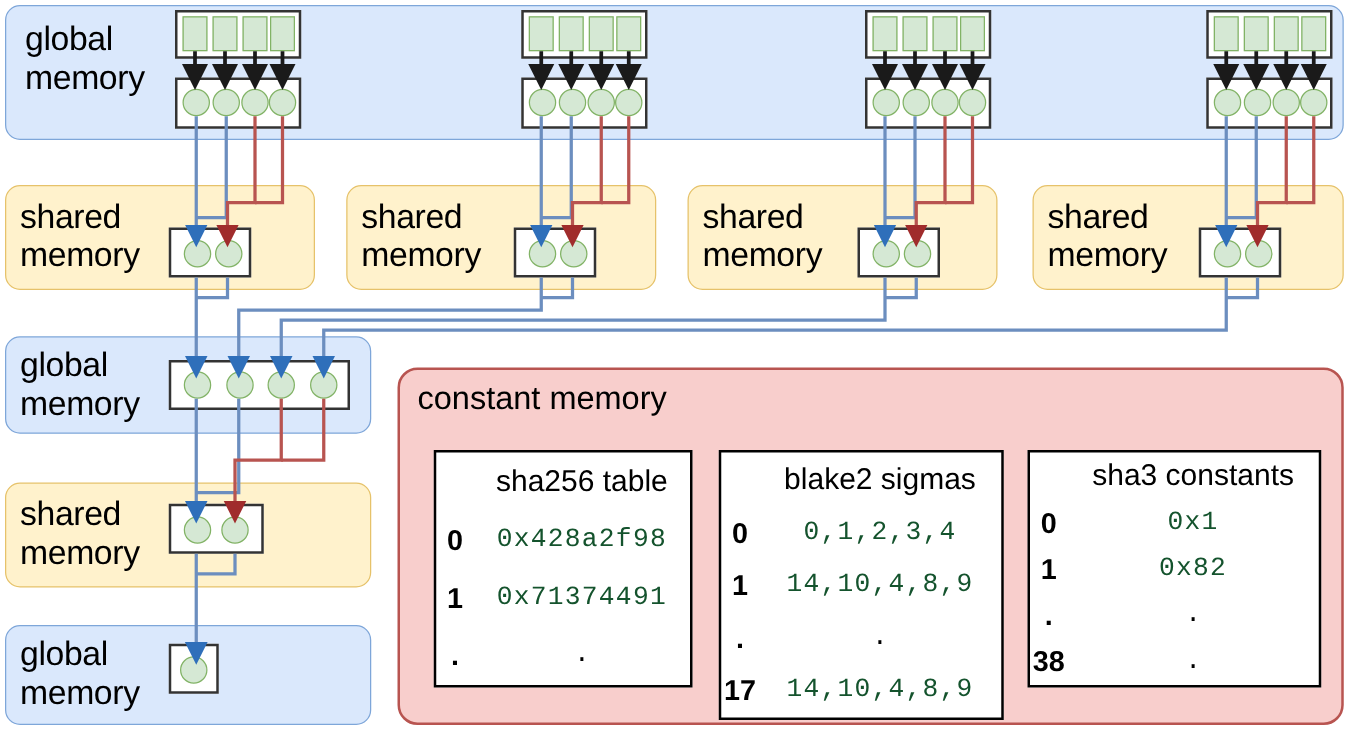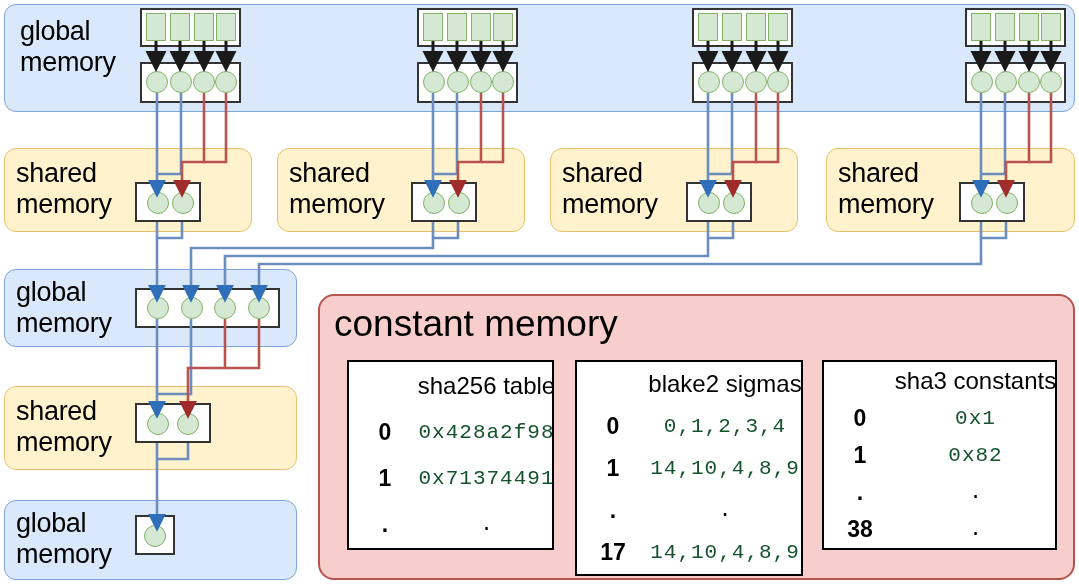--- a/index.html
+++ b/index.html
@@ -7,38 +7,38 @@
        font-family:"Liberation Sans",sans-serif;}
   .stage{position:absolute;left:0;top:0;width:1079px;height:584px;}
 
   
   .panel{position:absolute;box-sizing:border-box;border-radius:12px;}
   .panel-global{background:#dae8fc;border:1px solid #7ea6d9;}
   .panel-shared{background:#fff2cc;border:1px solid #e6c26a;}
   .panel-const{background:#f8cecc;border:2px solid #b85450;border-radius:16px;}
   .panel-label{position:absolute;color:#000;font-size:27px;line-height:31px;
                letter-spacing:-0.3px;white-space:pre-line;}
-  .const-title{position:absolute;left:22px;top:10px;font-size:37px;color:#000;}
+  .const-title{position:absolute;left:22px;top:10px;font-size:26px;color:#000;}
 
   
   .memrow{position:absolute;box-sizing:border-box;background:#ffffff;
           border:2.5px solid #333;}
   .sq{position:absolute;box-sizing:border-box;background:#d5e8d4;
       border:1.5px solid #82b366;}
   .circ{position:absolute;box-sizing:border-box;background:#d5e8d4;
         border:1.5px solid #82b366;border-radius:50%;}
 
   
   svg.wires{position:absolute;left:0;top:0;width:1079px;height:584px;
             overflow:visible;pointer-events:none;}
 
   
   .ctable{position:absolute;box-sizing:border-box;border:2px solid #000;
           background:#fff;border-collapse:collapse;}
-  .ctable table{border-collapse:collapse;width:100%;height:100%;margin-left:21px;}
+  .ctable table{border-collapse:collapse;width:100%;height:100%;}
   .ctable td,.ctable th{border:0;padding:0;}
   .idx{width:30px;text-align:center;font-weight:bold;font-size:23px;
        color:#000;font-family:"Liberation Sans",sans-serif;
        border-right:2px solid #000;}
   .hdr{font-size:24px;font-weight:normal;text-align:center;color:#000;
        border-bottom:2px solid #000;font-family:"Liberation Sans",sans-serif;}
   .hdr-blank{border-bottom:2px solid #000;border-right:2px solid #000;}
   .val{text-align:center;font-size:21px;color:#14532d;
        font-family:"Liberation Mono",monospace;letter-spacing:1px;}
   .val-dot{text-align:center;font-size:21px;color:#000;

